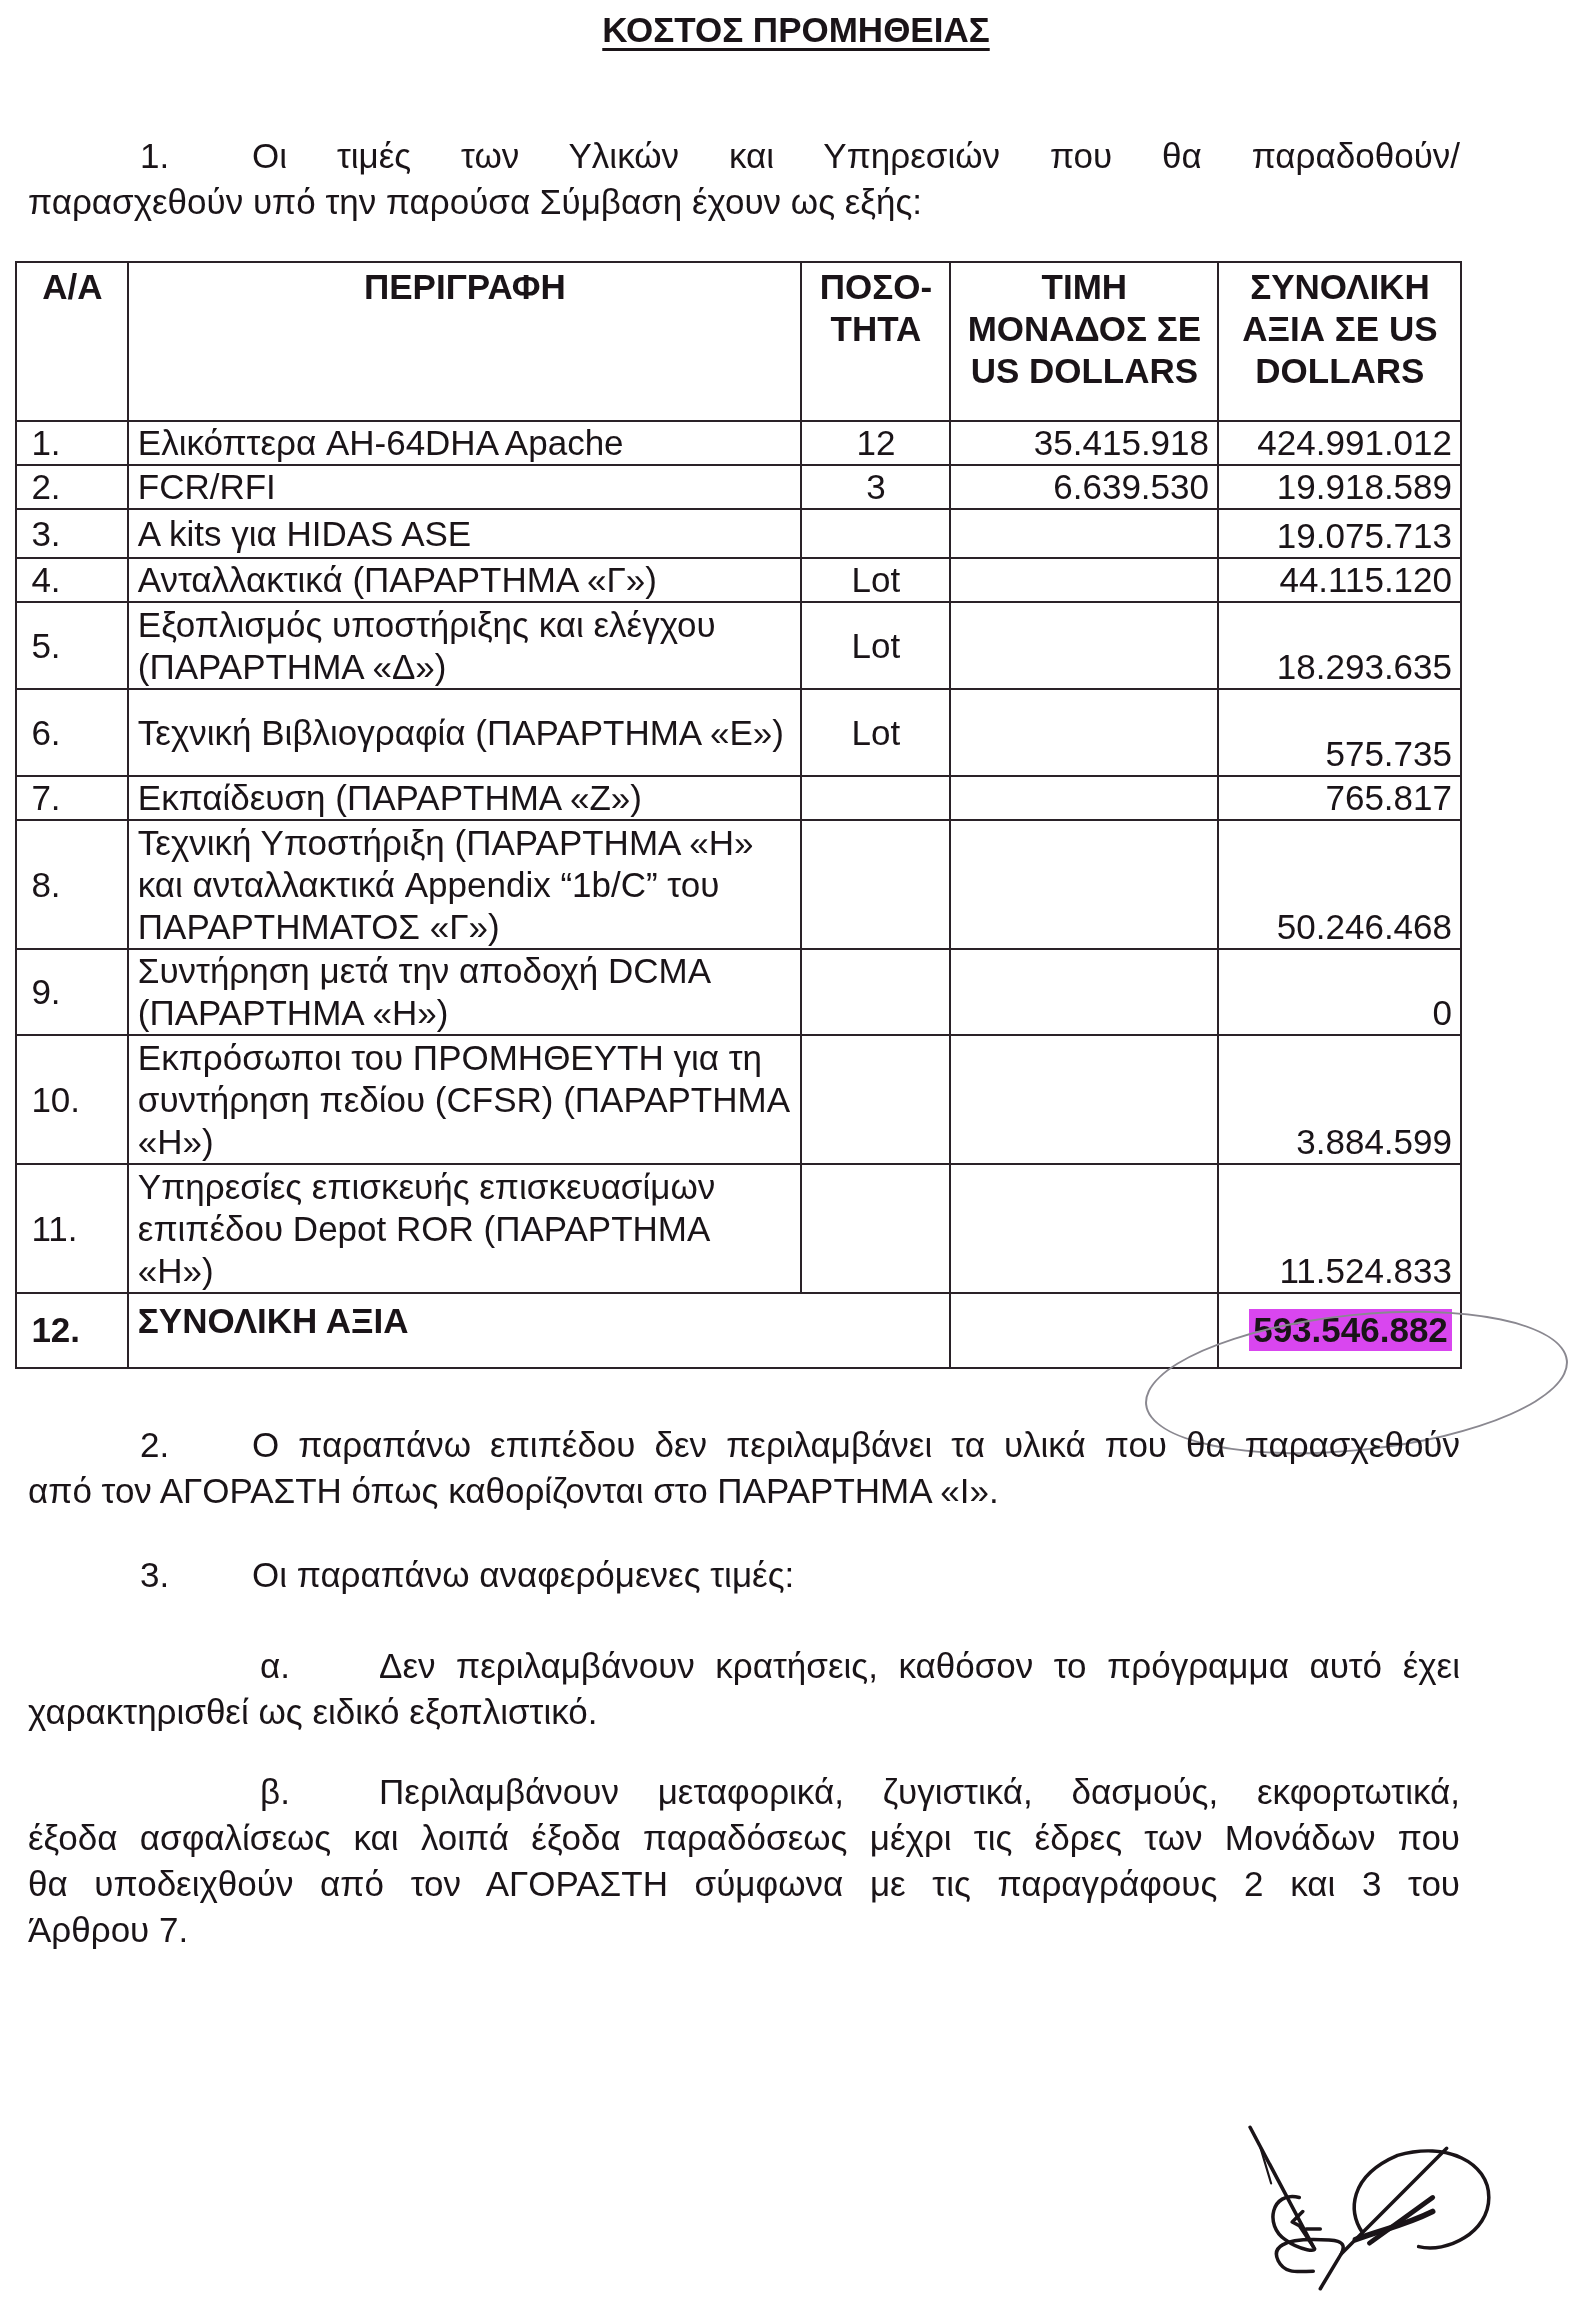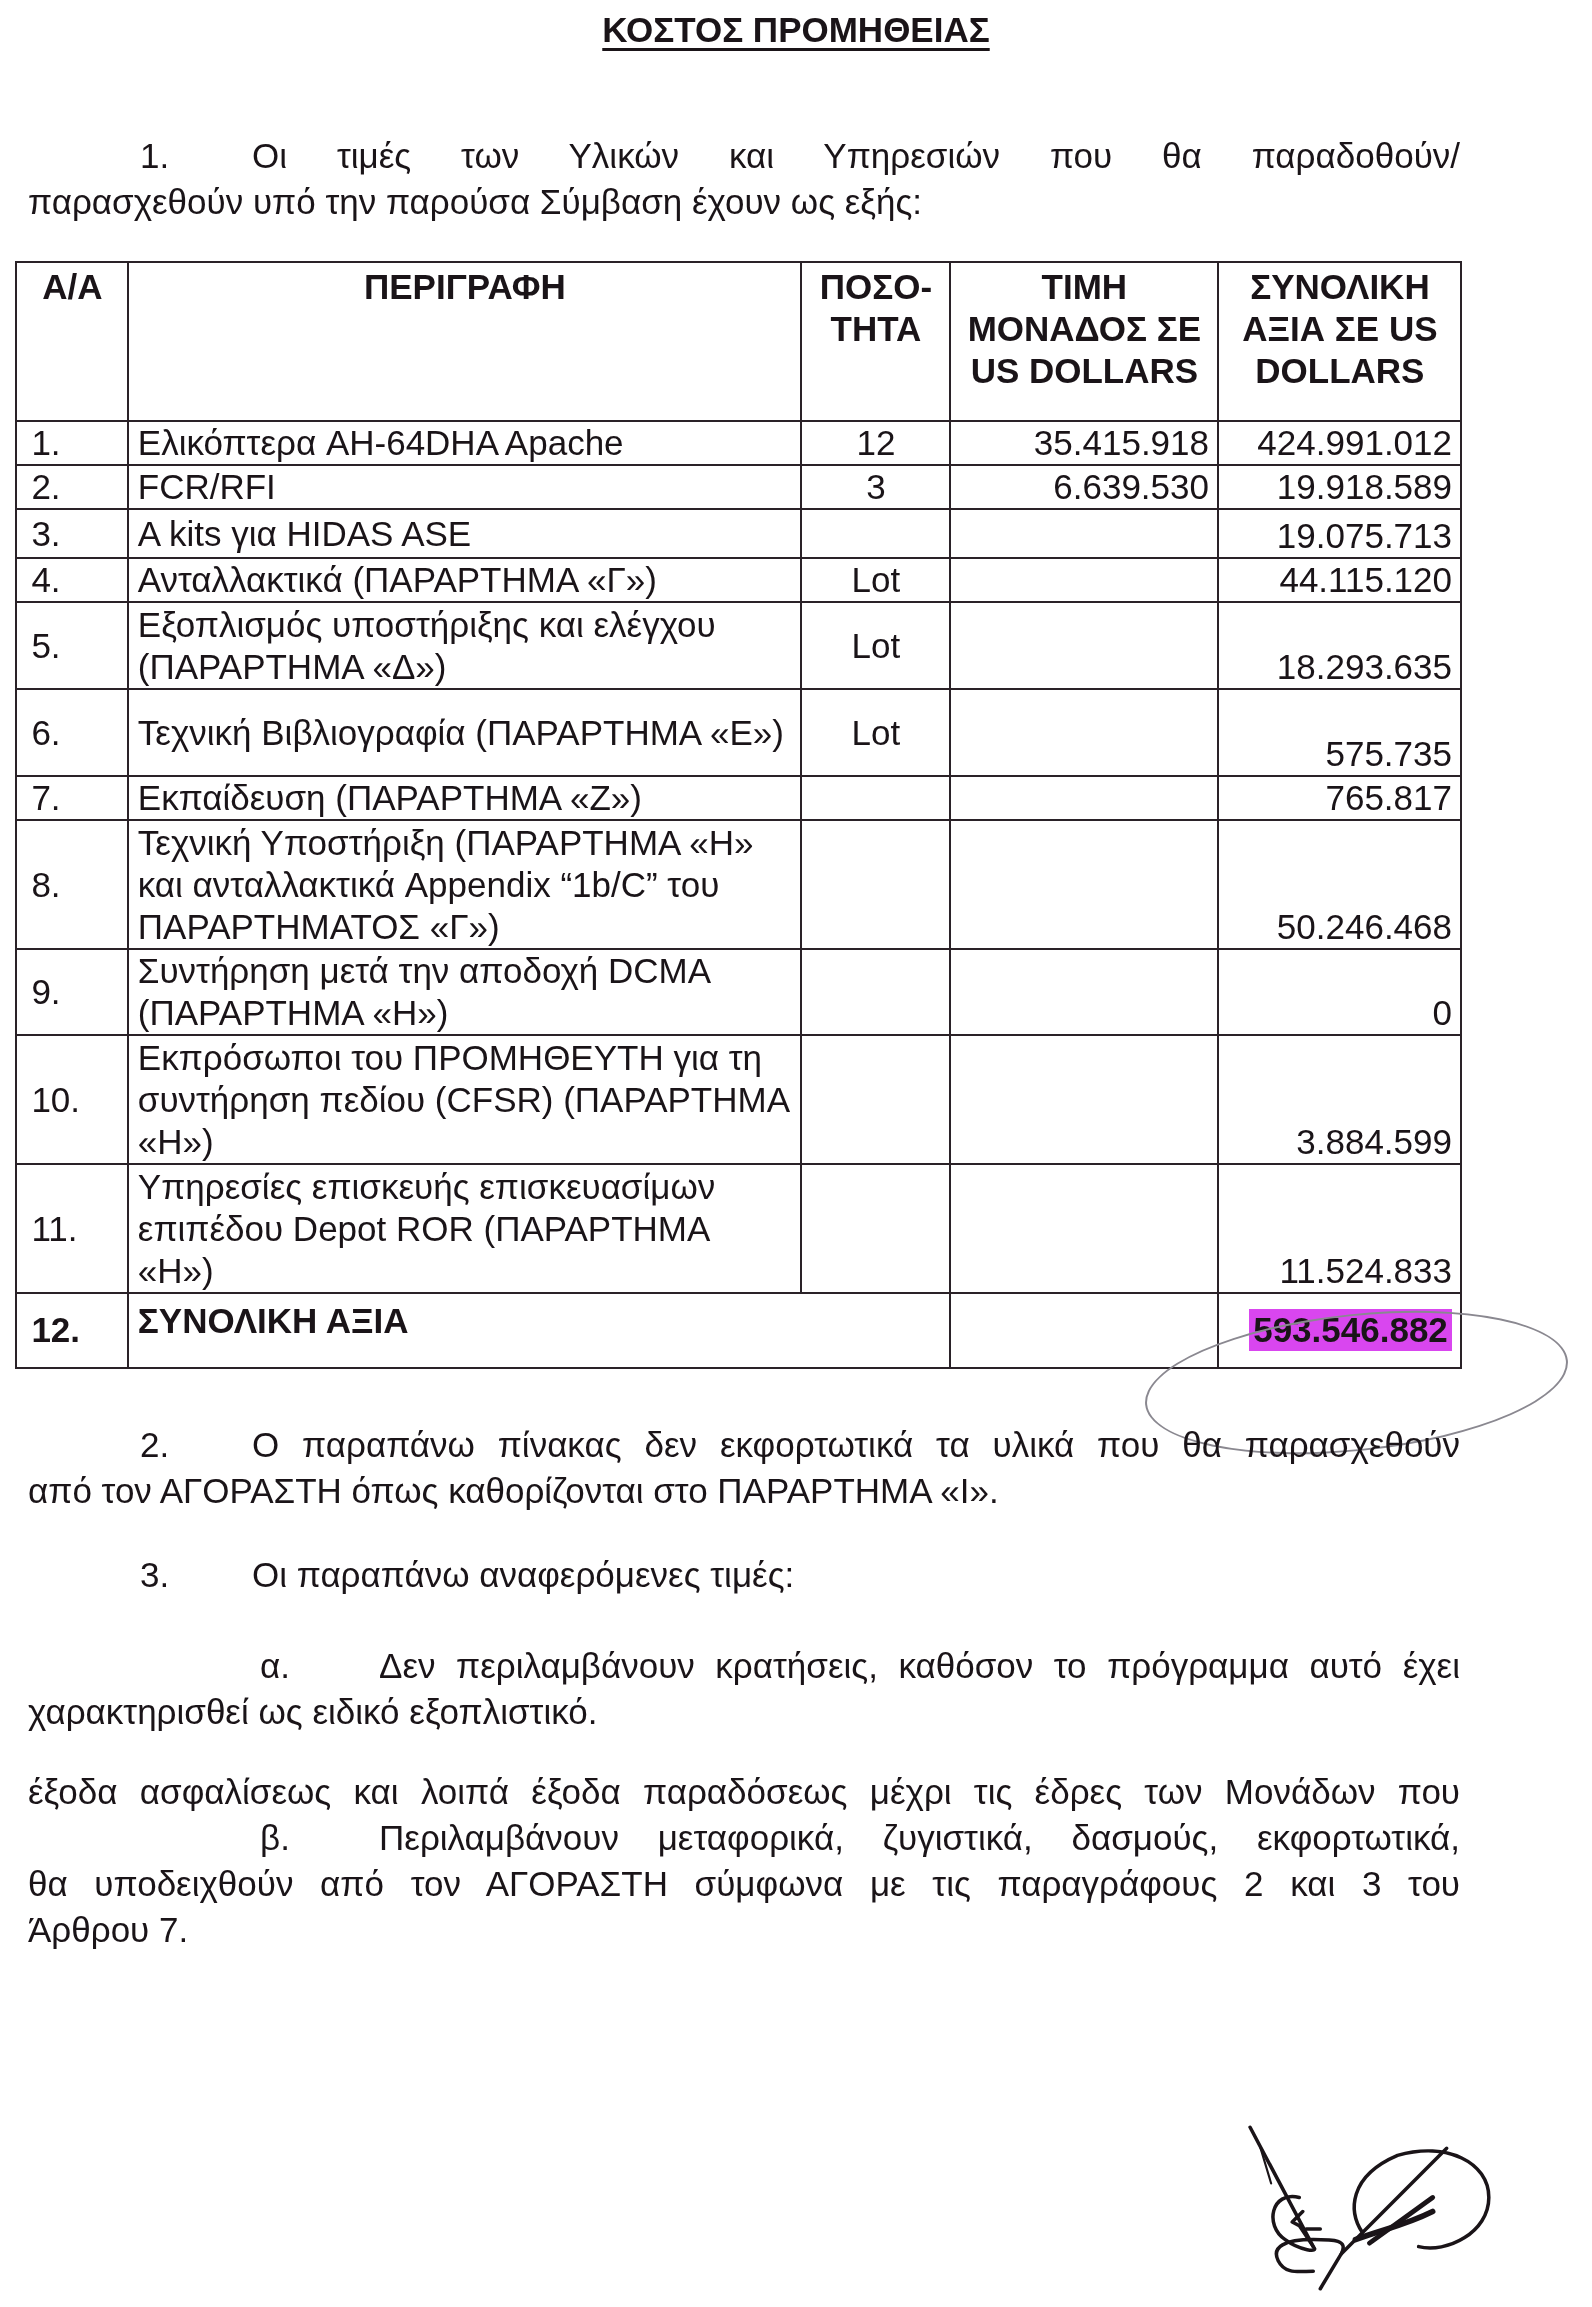--- a/index.html
+++ b/index.html
@@ -167,36 +167,36 @@
         <td class="num" style="vertical-align:middle;">
           <span class="hl">593.546.882</span>
         </td>
       </tr>
     </tfoot>
   </table>
 
   <div class="circle"></div>
 
   <div class="para p2">
-    <span class="l1"><span class="num">2.</span><span>Ο παραπάνω πίνακας δεν εκφορτωτικά τα υλικά που θα παρασχεθούν</span></span>
+    <span class="l1"><span class="num">2.</span><span>Ο παραπάνω επιπέδου δεν περιλαμβάνει τα υλικά που θα παρασχεθούν</span></span>
     <span>από τον ΑΓΟΡΑΣΤΗ όπως καθορίζονται στο ΠΑΡΑΡΤΗΜΑ «Ι».</span>
   </div>
 
   <div class="para p3">
     <span class="num">3.</span><span>Οι παραπάνω αναφερόμενες τιμές:</span>
   </div>
 
   <div class="para pa">
     <span class="l1"><span class="num2">α.</span><span>Δεν περιλαμβάνουν κρατήσεις, καθόσον το πρόγραμμα αυτό έχει</span></span>
     <span>χαρακτηρισθεί ως ειδικό εξοπλιστικό.</span>
   </div>
 
   <div class="para pb">
+    <span class="lj"><span class="num2">β.</span><span>Περιλαμβάνουν μεταφορικά, ζυγιστικά, δασμούς, εκφορτωτικά,</span></span>
     <span class="lj">έξοδα ασφαλίσεως και λοιπά έξοδα παραδόσεως μέχρι τις έδρες των Μονάδων που</span>
-    <span class="lj"><span class="num2">β.</span><span>Περιλαμβάνουν μεταφορικά, ζυγιστικά, δασμούς, εκφορτωτικά,</span></span>
     <span class="lj">θα υποδειχθούν από τον ΑΓΟΡΑΣΤΗ σύμφωνα με τις παραγράφους 2 και 3 του</span>
     <span style="display:block">Άρθρου 7.</span>
   </div>
 
   <svg class="signature" viewBox="0 0 460 280">
     <g fill="none" stroke="#1a1418" stroke-width="5" stroke-linecap="round" stroke-linejoin="round">
       <path d="M40 30 L130 200"></path>
       <path d="M55 60 L70 110" stroke-width="3"></path>
       <path d="M110 130 C70 120 60 170 90 190 C110 205 140 210 130 200 L110 170 L100 165 L115 150"></path>
       <path d="M120 175 L140 175"></path>

